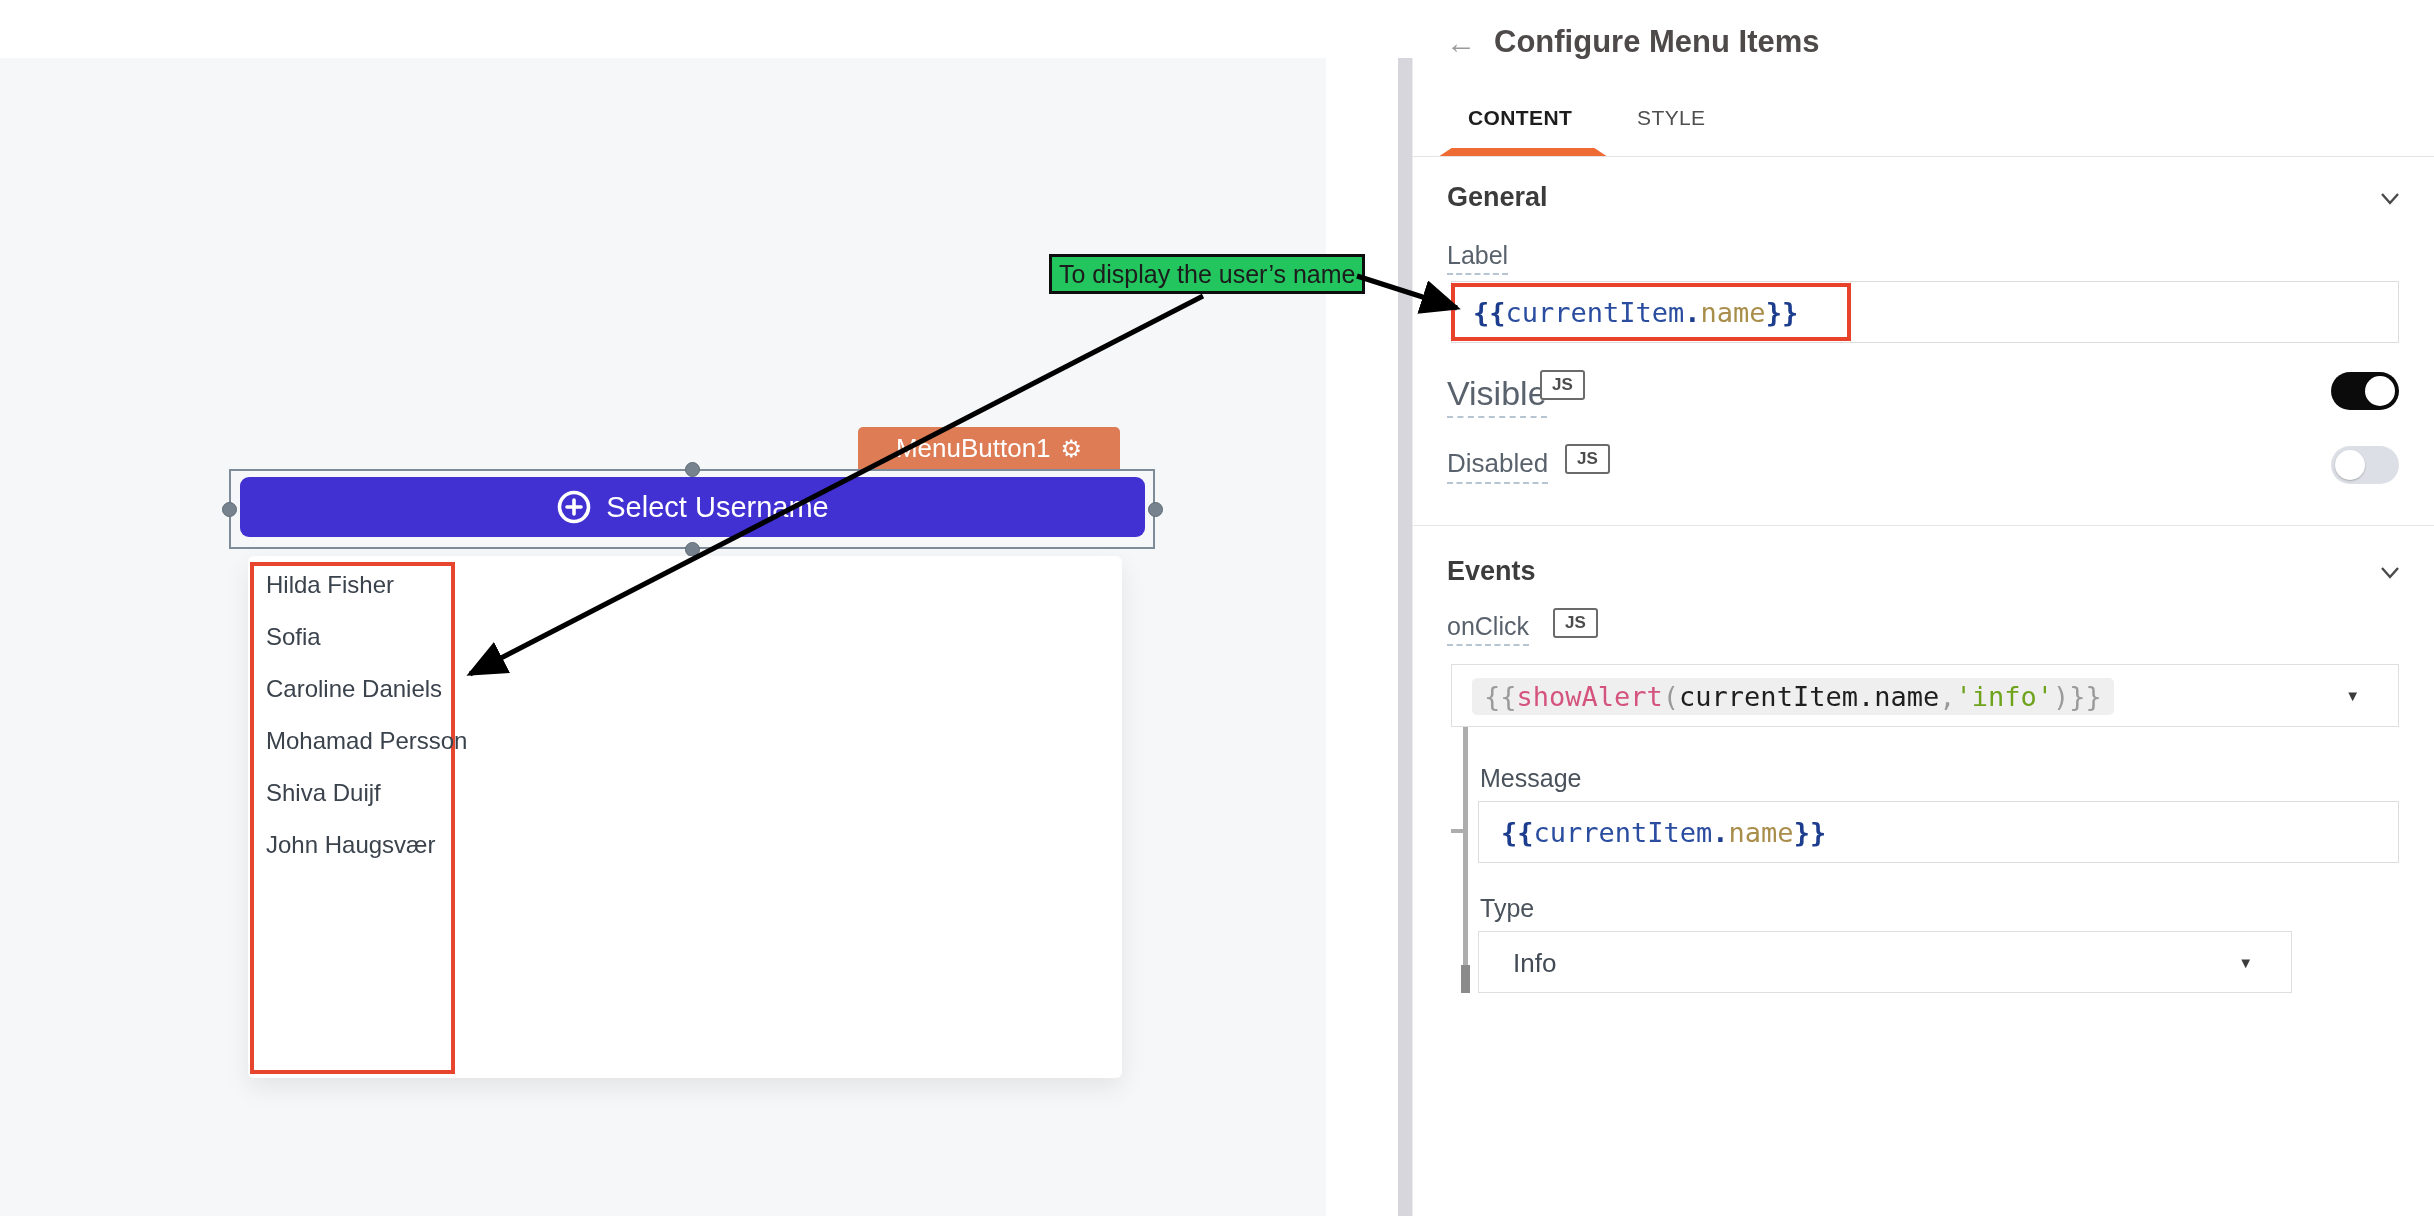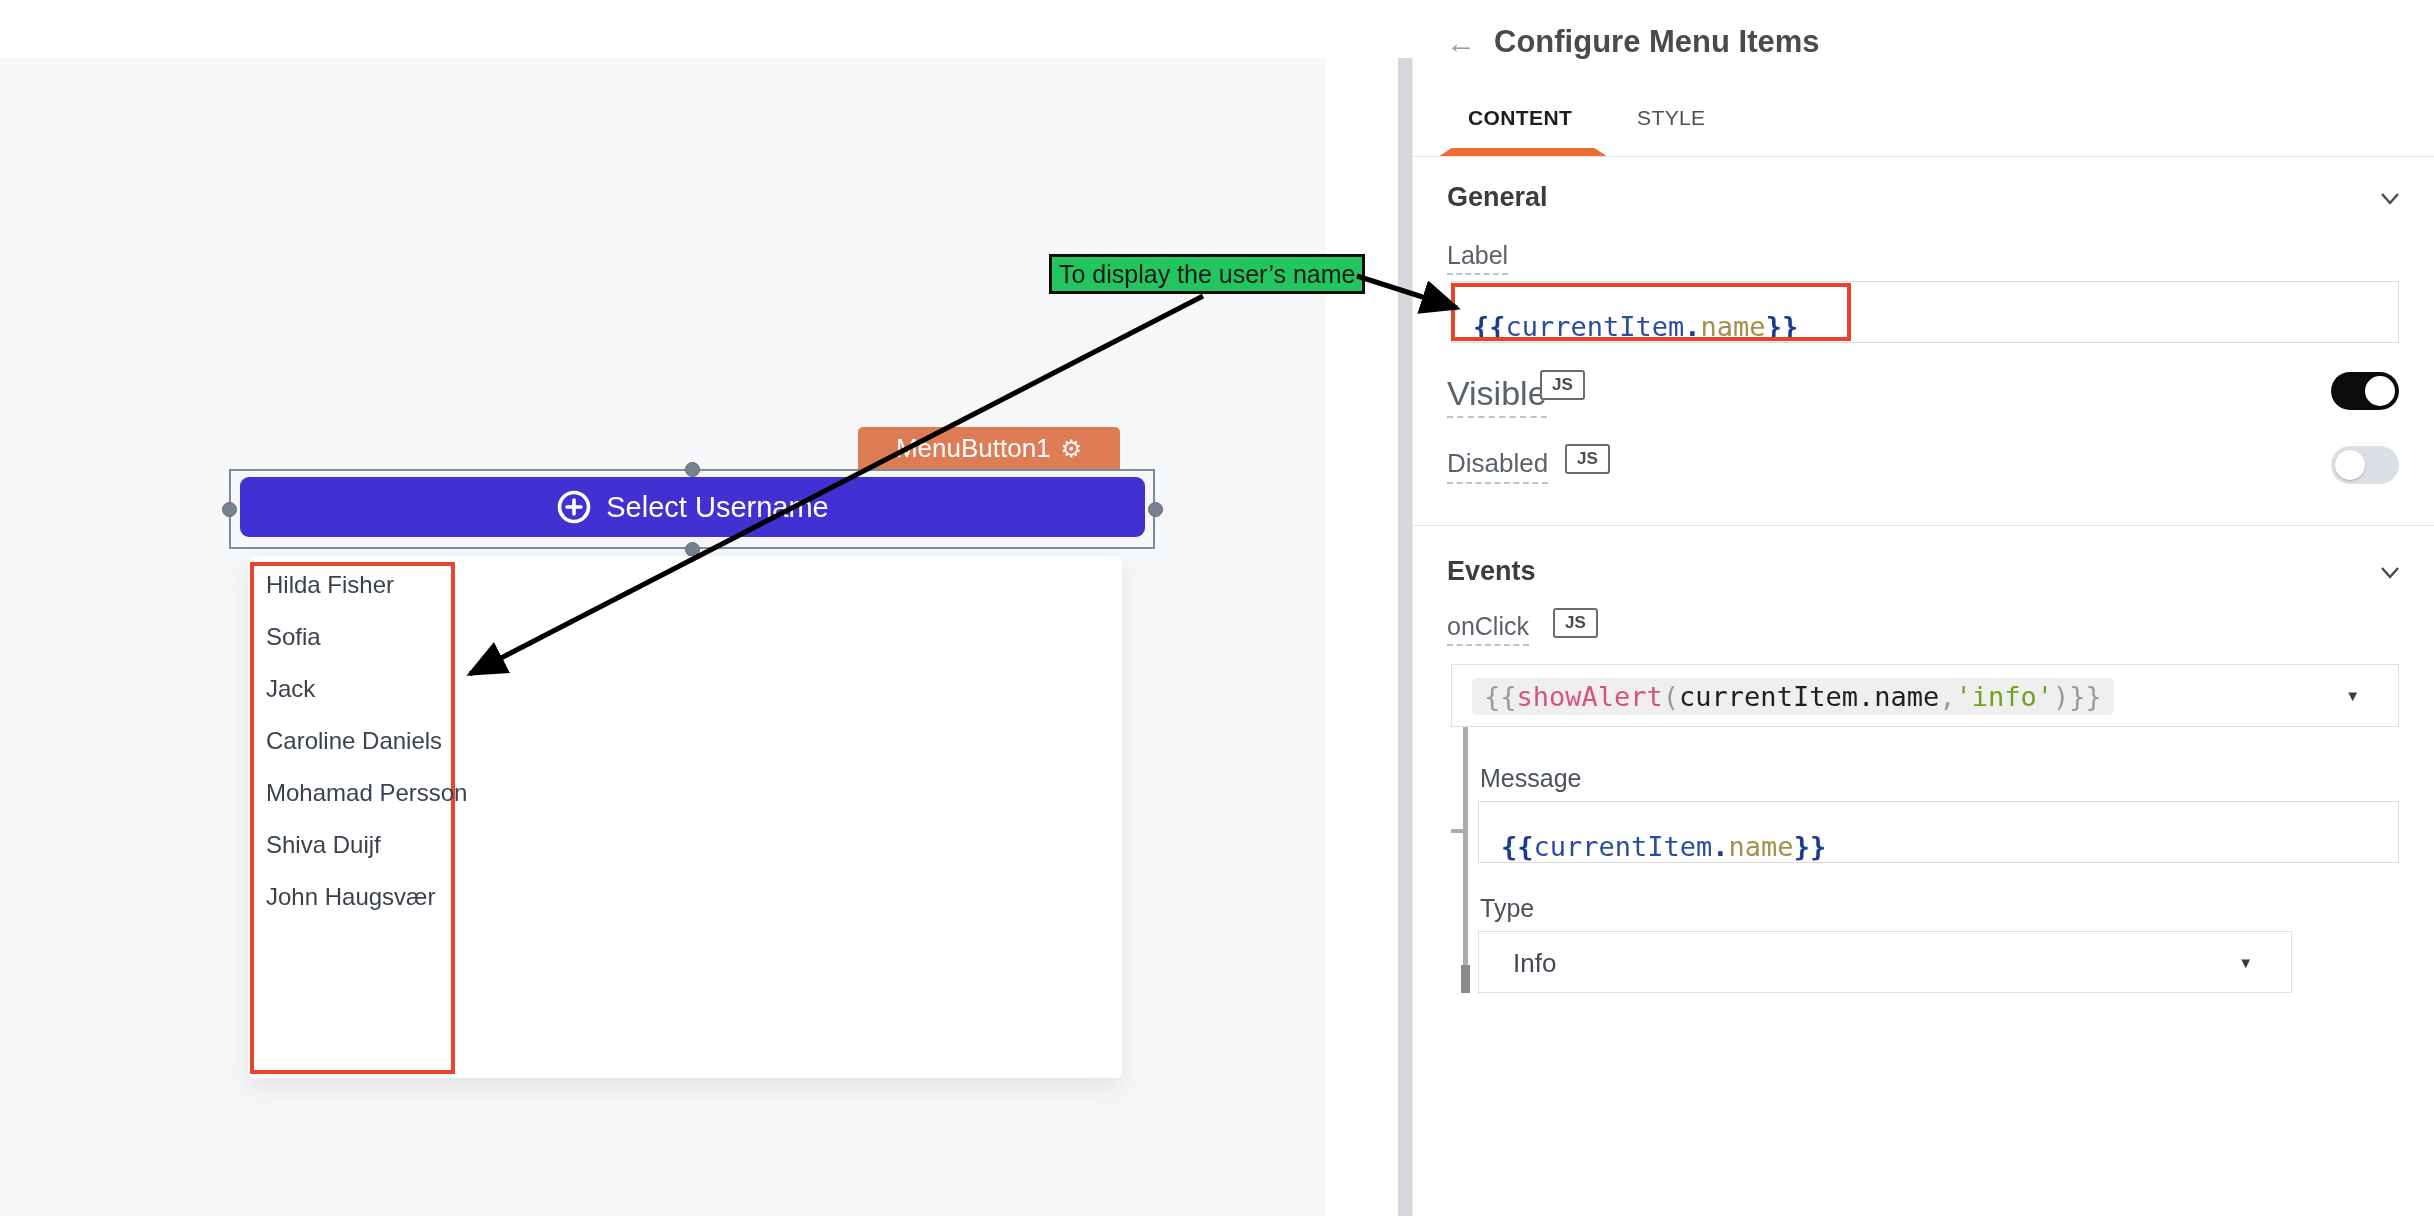--- a/index.html
+++ b/index.html
@@ -37,21 +37,21 @@
   .tab.style{left:1637px;color:#4f4f4f;font-weight:500;}
   .tab-underline{left:1438px;top:148px;width:170px;height:9px;background:#ee6b34;
     clip-path:polygon(8% 0,92% 0,100% 100%,0 100%);}
   .tabs-divider{left:1412px;top:156px;width:1022px;height:1px;background:#e4e4e4;}
   .section-divider{left:1412px;top:525px;width:1022px;height:1px;background:#e6e6e6;}
 
   .heading{font-size:27px;font-weight:600;color:#3c3c3c;}
   .chev{width:24px;height:24px;cursor:pointer;}
   .field-lbl{font-size:25px;color:#59626c;border-bottom:2px dashed #b7c4d1;padding-bottom:3px;}
   .plain-lbl{font-size:25px;color:#4a525c;}
-  .input{background:#fff;border:1px solid #dcdcdc;box-sizing:border-box;display:flex;align-items:flex-end;}
+  .input{background:#fff;border:1px solid #dcdcdc;box-sizing:border-box;display:flex;align-items:center;}
   .code{font-family:"DejaVu Sans Mono",monospace;font-size:27px;white-space:pre;}
   .tok-navy-b{color:#1c3c8e;font-weight:700;}
   .tok-navy{color:#2a4da0;}
   .tok-gold{color:#a98e4b;}
   .tok-gray{color:#9a9a9a;}
   .tok-pink{color:#d4547e;}
   .tok-dark{color:#1f1f1f;}
   .tok-green{color:#6fa31c;}
   .red-highlight{left:1451px;top:283px;width:400px;height:58px;border:4px solid #e8432a;box-sizing:border-box;}
 
@@ -100,21 +100,20 @@
       <line x1="18" y1="11" x2="18" y2="25" stroke="#fff" stroke-width="3.6" stroke-linecap="round"></line>
     </svg>
     <span>Select Username</span>
   </div>
 
   <div class="abs dropdown-card"></div>
   <div class="abs red-list-box"></div>
   <ul class="abs menu-list">
       <li>Hilda Fisher</li>
       <li>Sofia</li>
-      <li>Jack</li>
       <li>Caroline Daniels</li>
       <li>Mohamad Persson</li>
       <li>Shiva Duijf</li>
       <li>John Haugsvær</li>
     </ul>
 
   <div class="abs annotation">
     <span>To display the user’s name</span>
   </div>
 

